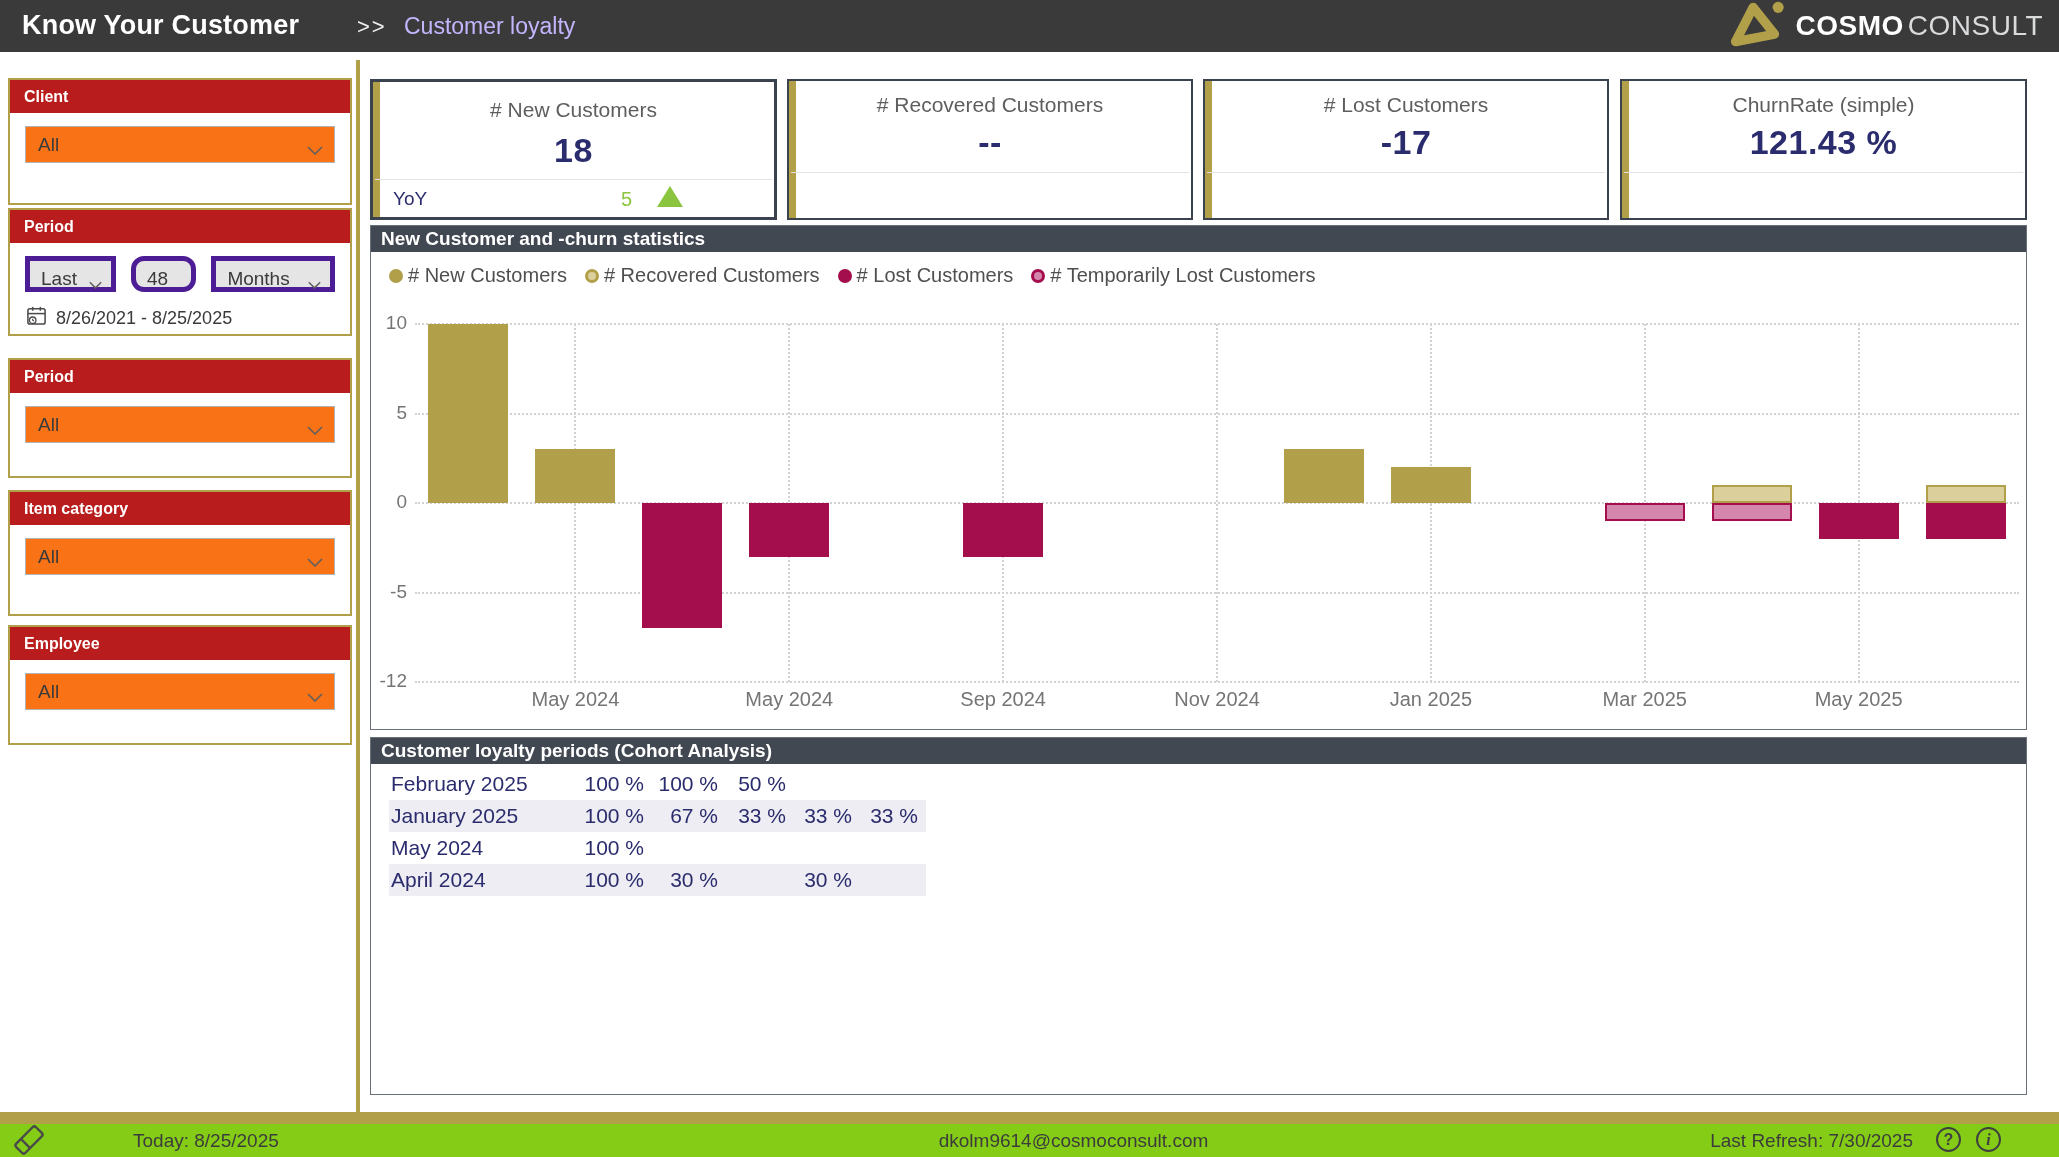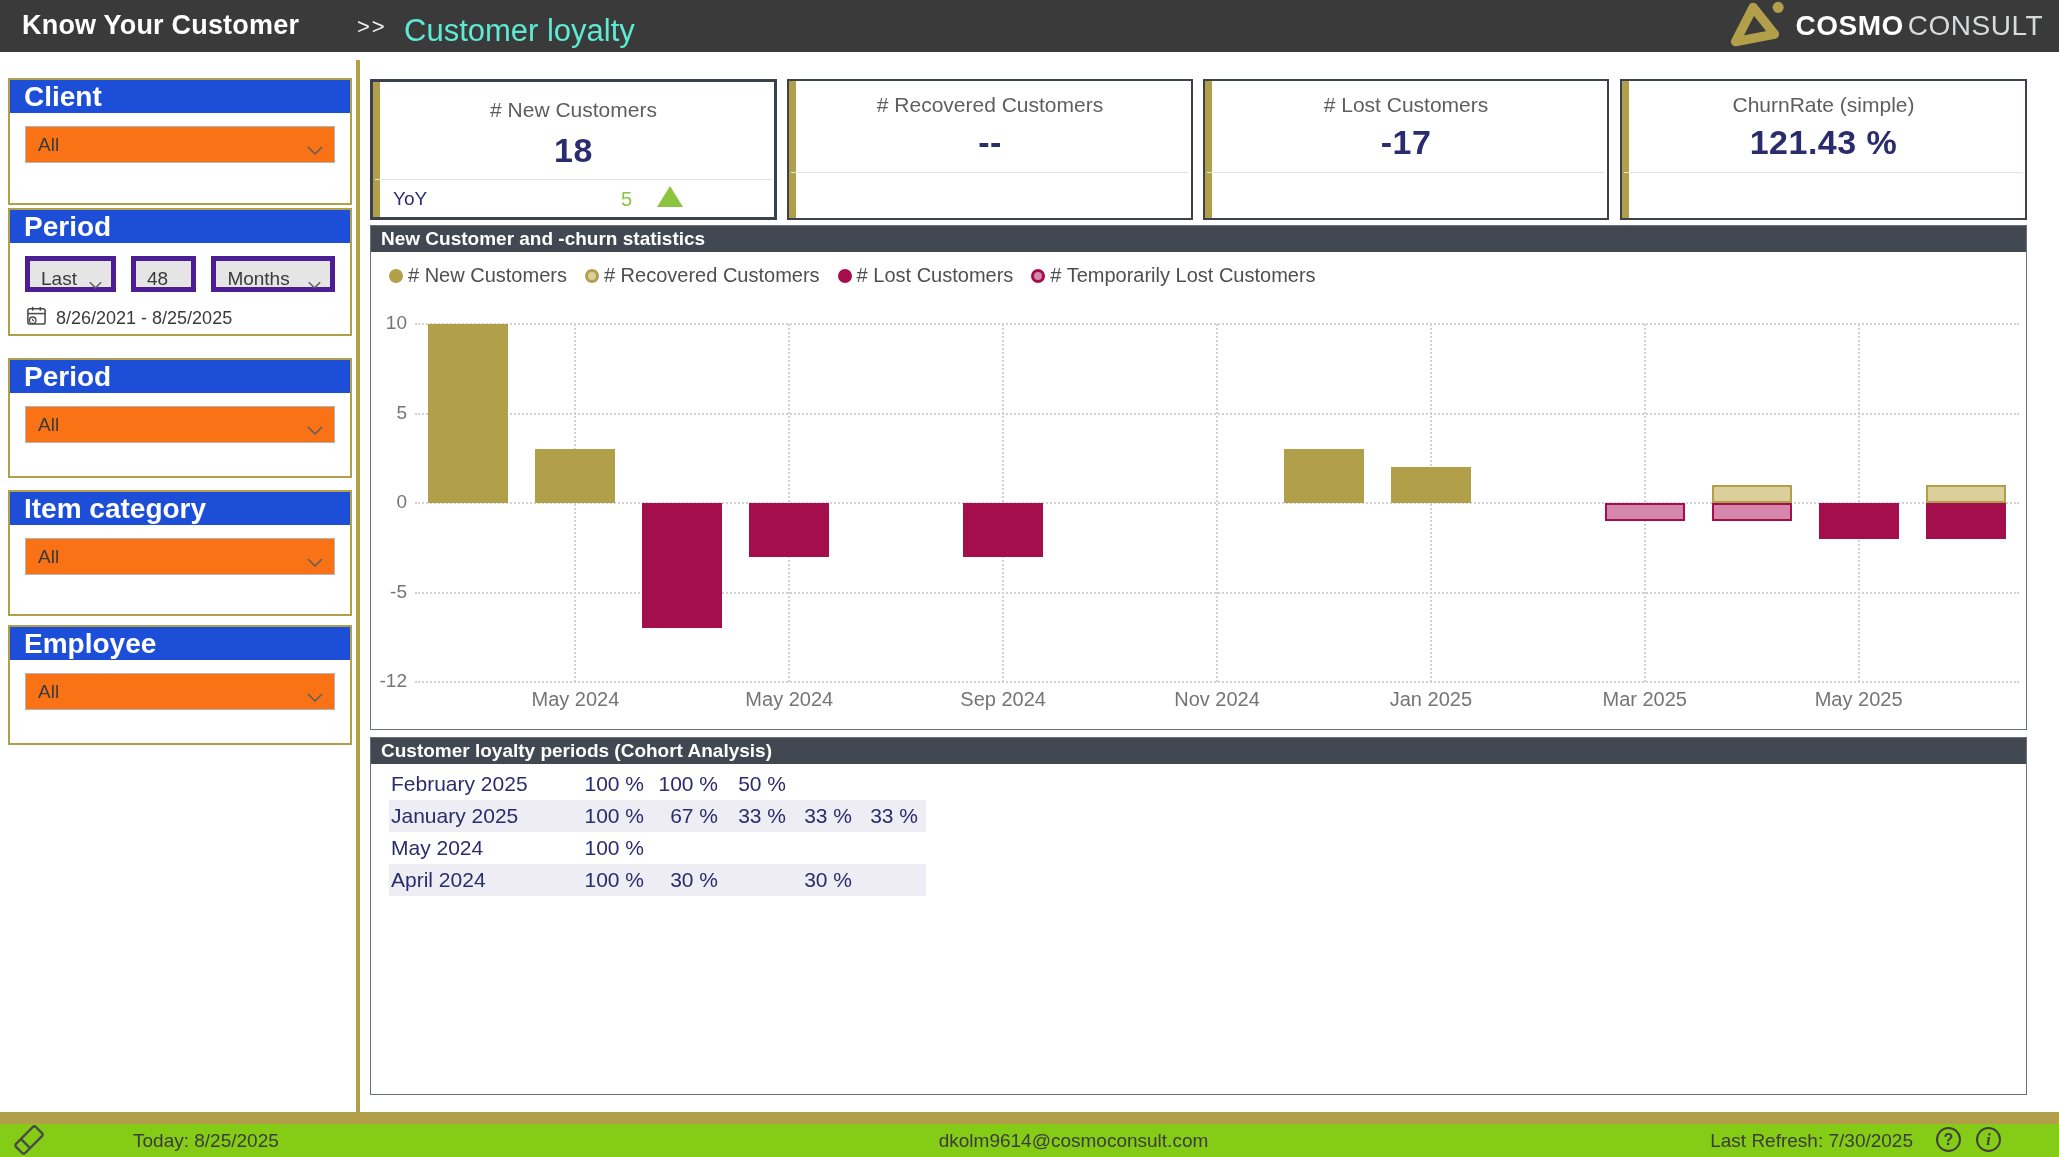--- a/index.html
+++ b/index.html
@@ -6,35 +6,35 @@
   body{
     width:2059px;height:1157px;position:relative;overflow:hidden;
     background:#ffffff;
     font-family:"Liberation Sans","DejaVu Sans",sans-serif;
     -webkit-font-smoothing:antialiased;
   }
   
   .topbar{position:absolute;left:0;top:0;width:2059px;height:52px;background:#3a3a3a;color:#fff;}
   .topbar-title{position:absolute;left:22px;top:10px;font-size:27px;font-weight:bold;letter-spacing:.2px;}
   .crumb-sep{position:absolute;left:357px;top:14px;font-size:22px;letter-spacing:2px;color:#f0f0f0;}
-  .crumb-label{position:absolute;left:404px;top:13px;font-size:31px;color:#5eead4;}
+  .crumb-label{position:absolute;left:404px;top:13px;font-size:23px;color:#c4b5fd;}
   .logo{position:absolute;right:16px;top:4px;height:44px;display:flex;align-items:center;gap:10px;}
   .logo-primary{font-size:28px;font-weight:bold;color:#ffffff;letter-spacing:.5px;}
   .logo-secondary{font-size:28px;font-weight:300;color:#d9dadc;letter-spacing:.5px;}
   
   .filter-card{position:absolute;left:8px;width:344px;background:#fff;border:2px solid #b19f4a;box-sizing:border-box;}
-  .fc-header{height:33px;background:#1d4ed8;color:#fff;font-size:28px;font-weight:bold;line-height:33px;padding-left:14px;}
+  .fc-header{height:33px;background:#b91c1c;color:#fff;font-size:16px;font-weight:bold;line-height:33px;padding-left:14px;}
   .dropdown{position:relative;margin:13px 15px 0 15px;height:37px;border:1px solid #b3b3b3;background:#f97316;box-sizing:border-box;}
   .dropdown .dd-value{position:absolute;left:12px;top:7px;font-size:19px;color:#3a3a3a;}
   .dropdown .dd-chev{position:absolute;right:11px;top:14px;}
   .period-row{display:flex;gap:15px;margin:13px 15px 0 15px;}
   .mini{position:relative;height:36px;border:5px solid #4c1d95;background:#e5e5e5;box-sizing:border-box;}
   .mini .dd-value{position:absolute;left:11px;top:7px;font-size:19px;color:#3a3a3a;}
   .mini .dd-chev{position:absolute;right:9px;top:14px;}
-  .w-last{width:92px;}.w-num{width:66px;}.w-unit{width:125px;}
+  .w-last{width:92px;}.w-num{width:66px;border-radius:13px;}.w-unit{width:125px;}
   .date-row{display:flex;align-items:center;gap:9px;margin:13px 15px 0 16px;color:#3a3a3a;font-size:18px;}
   .gold-sep{position:absolute;left:356px;top:60px;width:4px;height:1052px;background:#b19f4a;}
   
   .kpi-card{position:absolute;top:79px;height:141px;background:#fff;border:2px solid #3a424d;box-sizing:border-box;}
   .kpi-card.selected{border-width:3px;}
   .kpi-accent{position:absolute;left:0;top:0;bottom:0;width:7px;background:#b19f4a;}
   .kpi-title{position:absolute;left:0;right:0;text-align:center;font-size:21px;color:#5e5e5e;}
   .kpi-value{position:absolute;left:0;right:0;text-align:center;font-size:34px;font-weight:bold;color:#2b2c6d;letter-spacing:.5px;}
   .kpi-divider{position:absolute;left:2px;right:2px;height:1px;background:#e3e3e3;}
   .yoy-label{position:absolute;left:20px;top:106px;font-size:19px;color:#2b2c6d;}

